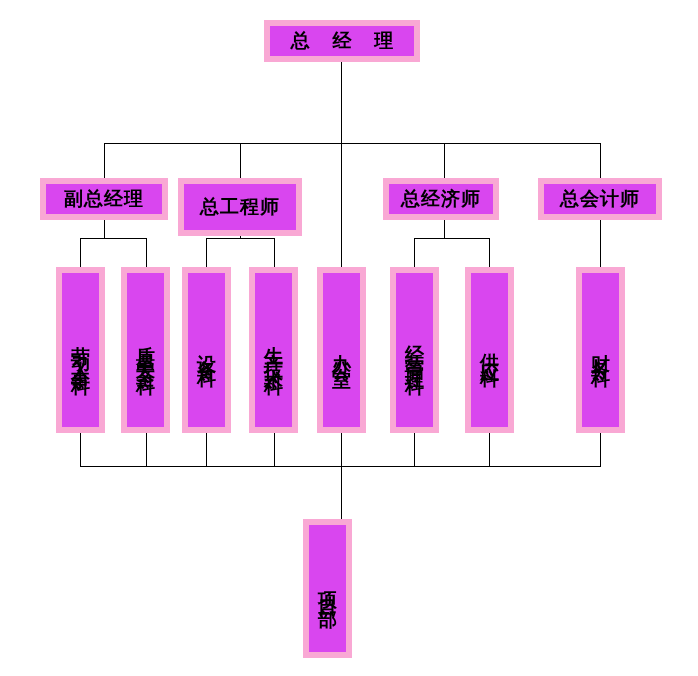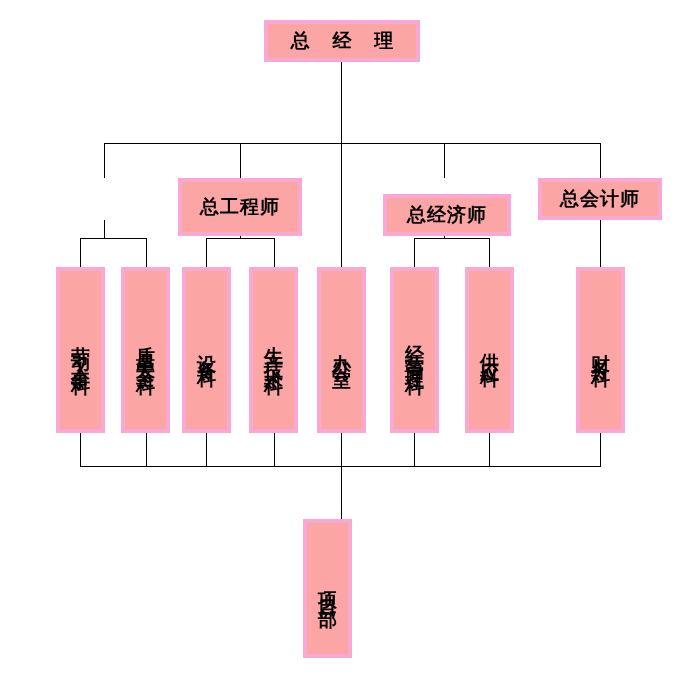--- a/index.html
+++ b/index.html
@@ -14,22 +14,22 @@
   #chart {
     position: relative;
     width: 698px;
     height: 676px;
     overflow: hidden;
     background: #ffffff;
   }
   .node {
     position: absolute;
     box-sizing: border-box;
-    border: 4px solid #f9a8d4;
-    background: #fca5a5;
+    border: 6px solid #f9a8d4;
+    background: #d946ef;
     display: flex;
     align-items: center;
     justify-content: center;
     text-align: center;
     font-weight: bold;
     color: #000000;
     z-index: 2;
   }
   .node.horiz {
     font-size: 19px;
@@ -72,24 +72,27 @@
 
   <div class="line h" style="left:104px; top:143px; width:496px;"></div>
 
   <div class="line v" style="left:104px; top:143px; height:35px;"></div>
   <div class="line v" style="left:240px; top:143px; height:35px;"></div>
   <div class="line v" style="left:444px; top:143px; height:35px;"></div>
   <div class="line v" style="left:600px; top:143px; height:35px;"></div>
 
   <div class="line v" style="left:341px; top:143px; height:124px;"></div>
 
+  <div class="node horiz" style="left:40px; top:178px; width:128px; height:42px;">
+    <span>副总经理</span>
+  </div>
   <div class="node horiz" style="left:178px; top:178px; width:124px; height:58px;">
     <span>总工程师</span>
   </div>
-  <div class="node horiz" style="left:383px; top:194px; width:128px; height:42px;">
+  <div class="node horiz" style="left:383px; top:178px; width:116px; height:42px;">
     <span>总经济师</span>
   </div>
   <div class="node horiz" style="left:538px; top:178px; width:124px; height:42px;justify-content:center;">
     <span>总会计师</span>
   </div>
 
   <div class="line v" style="left:104px; top:220px; height:18px;"></div>
   <div class="line h" style="left:80px; top:238px; width:66px;"></div>
   <div class="line v" style="left:80px; top:238px; height:29px;"></div>
   <div class="line v" style="left:146px; top:238px; height:29px;"></div>

